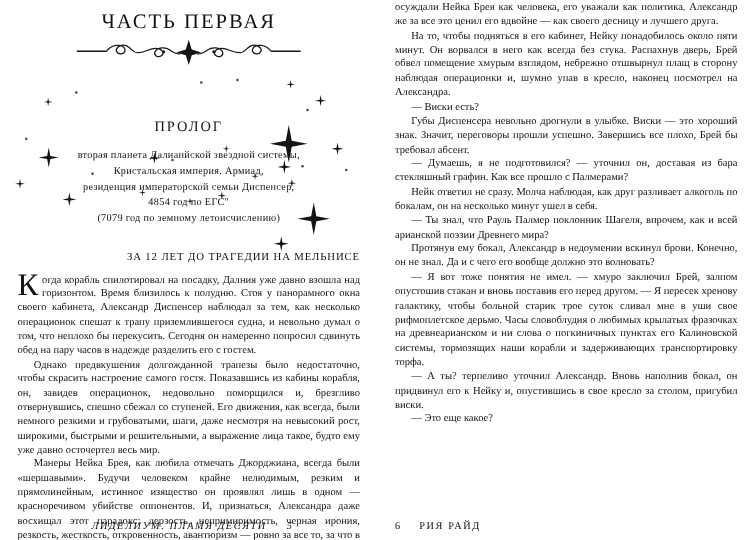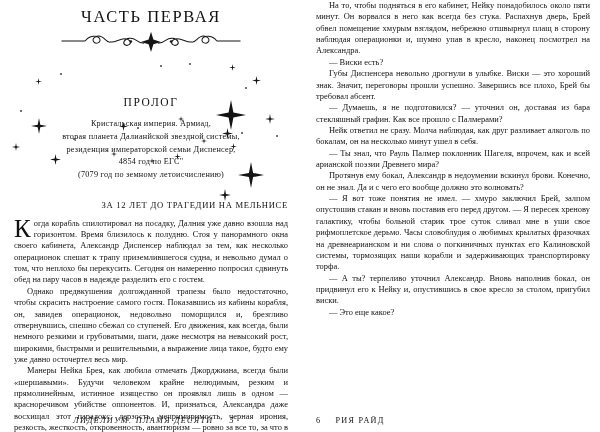--- a/index.html
+++ b/index.html
@@ -206,22 +206,22 @@
       <div class="dot" style="left:241px; top:104px; width:2px; height:2px;"></div>
       <div class="dot" style="left:73px;  top:110px; width:2px; height:2px;"></div>
       <div class="dot" style="left:137px; top:99px;  width:2px; height:2px;"></div>
       <div class="dot" style="left:20px;  top:82px;  width:2px; height:2px;"></div>
     </div>
 
     <div class="prologue-wrap">
       <div class="prologue-title">ПРОЛОГ</div>
 
       <div class="epigraph">
+        <div>вторая планета Далианйской звездной системы,</div>
         <div>Кристальская империя. Армиад,</div>
-        <div>вторая планета Далианйской звездной системы,</div>
         <div>резиденция императорской семьи Диспенсер,</div>
         <div>4854 год по ЕГС"</div>
         <div>(7079 год по земному летоисчислению)</div>
       </div>
     </div>
 
     <div class="section-head">ЗА 12 ЛЕТ ДО ТРАГЕДИИ НА МЕЛЬНИСЕ</div>
 
     <div class="body-col">
       <p class="dropcap-para"><span class="dropcap">К</span><span>огда корабль спилотировал на посадку, Далния уже давно взошла над горизонтом. Время близилось к полудню. Стоя у панорамного окна своего кабинета, Александр Диспенсер наблюдал за тем, как несколько операционок спешат к трапу при­землившегося судна, и невольно думал о том, что неплохо бы перекусить. Сегодня он намеренно попросил сдвинуть обед на пару часов в надежде разделить его с гостем.</span></p>
@@ -229,20 +229,21 @@
       <p>Манеры Нейка Брея, как любила отмечать Джорджиана, все­гда были «шершавыми». Будучи человеком крайне нелюдимым, резким и прямолинейным, истинное изящество он проявлял лишь в одном — красноречивом убийстве оппонентов. И, при­знаться, Александра даже восхищал этот парадокс: дерзость, не­примиримость, черная ирония, резкость, жесткость, откровен­ность, авантюризм — ровно за все то, за что в лиделиуме так</p>
     </div>
 
     <div class="footer footer-left">
       <span>ЛИДЕЛИУМ. ПЛАМЯ ДЕСЯТИ</span><span class="fnum">5</span>
     </div>
   </div>
 
   <div class="page page-right">
     <div class="body-col">
+      <p class="noindent">осуждали Нейка Брея как человека, его уважали как политика. Александр же за все это ценил его вдвойне — как своего десни­цу и лучшего друга.</p>
       <p>На то, чтобы подняться в его кабинет, Нейку понадобилось около пяти минут. Он ворвался в него как всегда без стука. Рас­пахнув дверь, Брей обвел помещение хмурым взглядом, небреж­но отшвырнул плащ в сторону наблюдая операционки и, шум­но упав в кресло, наконец посмотрел на Александра.</p>
       <p class="dialog">— Виски есть?</p>
       <p>Губы Диспенсера невольно дрогнули в улыбке. Виски — это хороший знак. Значит, переговоры прошли успешно. Завершись все плохо, Брей бы требовал абсент.</p>
       <p class="dialog">— Думаешь, я не подготовился? — уточнил он, доставая из бара стекляшный графин.    Как все прошло с Палмерами?</p>
       <p>Нейк ответил не сразу. Молча наблюдая, как друг разливает алкоголь по бокалам, он на несколько минут ушел в себя.</p>
       <p class="dialog">— Ты знал, что Рауль Палмер поклонник Шагеля, впрочем, как и всей арианской поэзии Древнего мира?</p>
       <p>Протянув ему бокал, Александр в недоумении вскинул брови. Конечно, он не знал. Да и с чего его вообще должно это волновать?</p>
       <p class="dialog">— Я вот тоже понятия не имел. — хмуро заключил Брей, залпом опустошив стакан и вновь поставив его перед дру­гом. — Я пересек хренову галактику, чтобы больной старик трое суток сливал мне в уши свое рифмоплетское дерьмо. Часы словоблудия о любимых крылатых фразочках на древ­неарианском и ни слова о погкиничных пунктах его Калинов­ской системы, тормозящих наши корабли и задерживающих транспортировку торфа.</p>
       <p class="dialog">— А ты?    терпеливо уточнил Александр. Вновь наполнив бокал, он придвинул его к Нейку и, опустившись в свое кресло за столом, пригубил виски.</p>
       <p class="dialog">— Это еще какое?</p>

